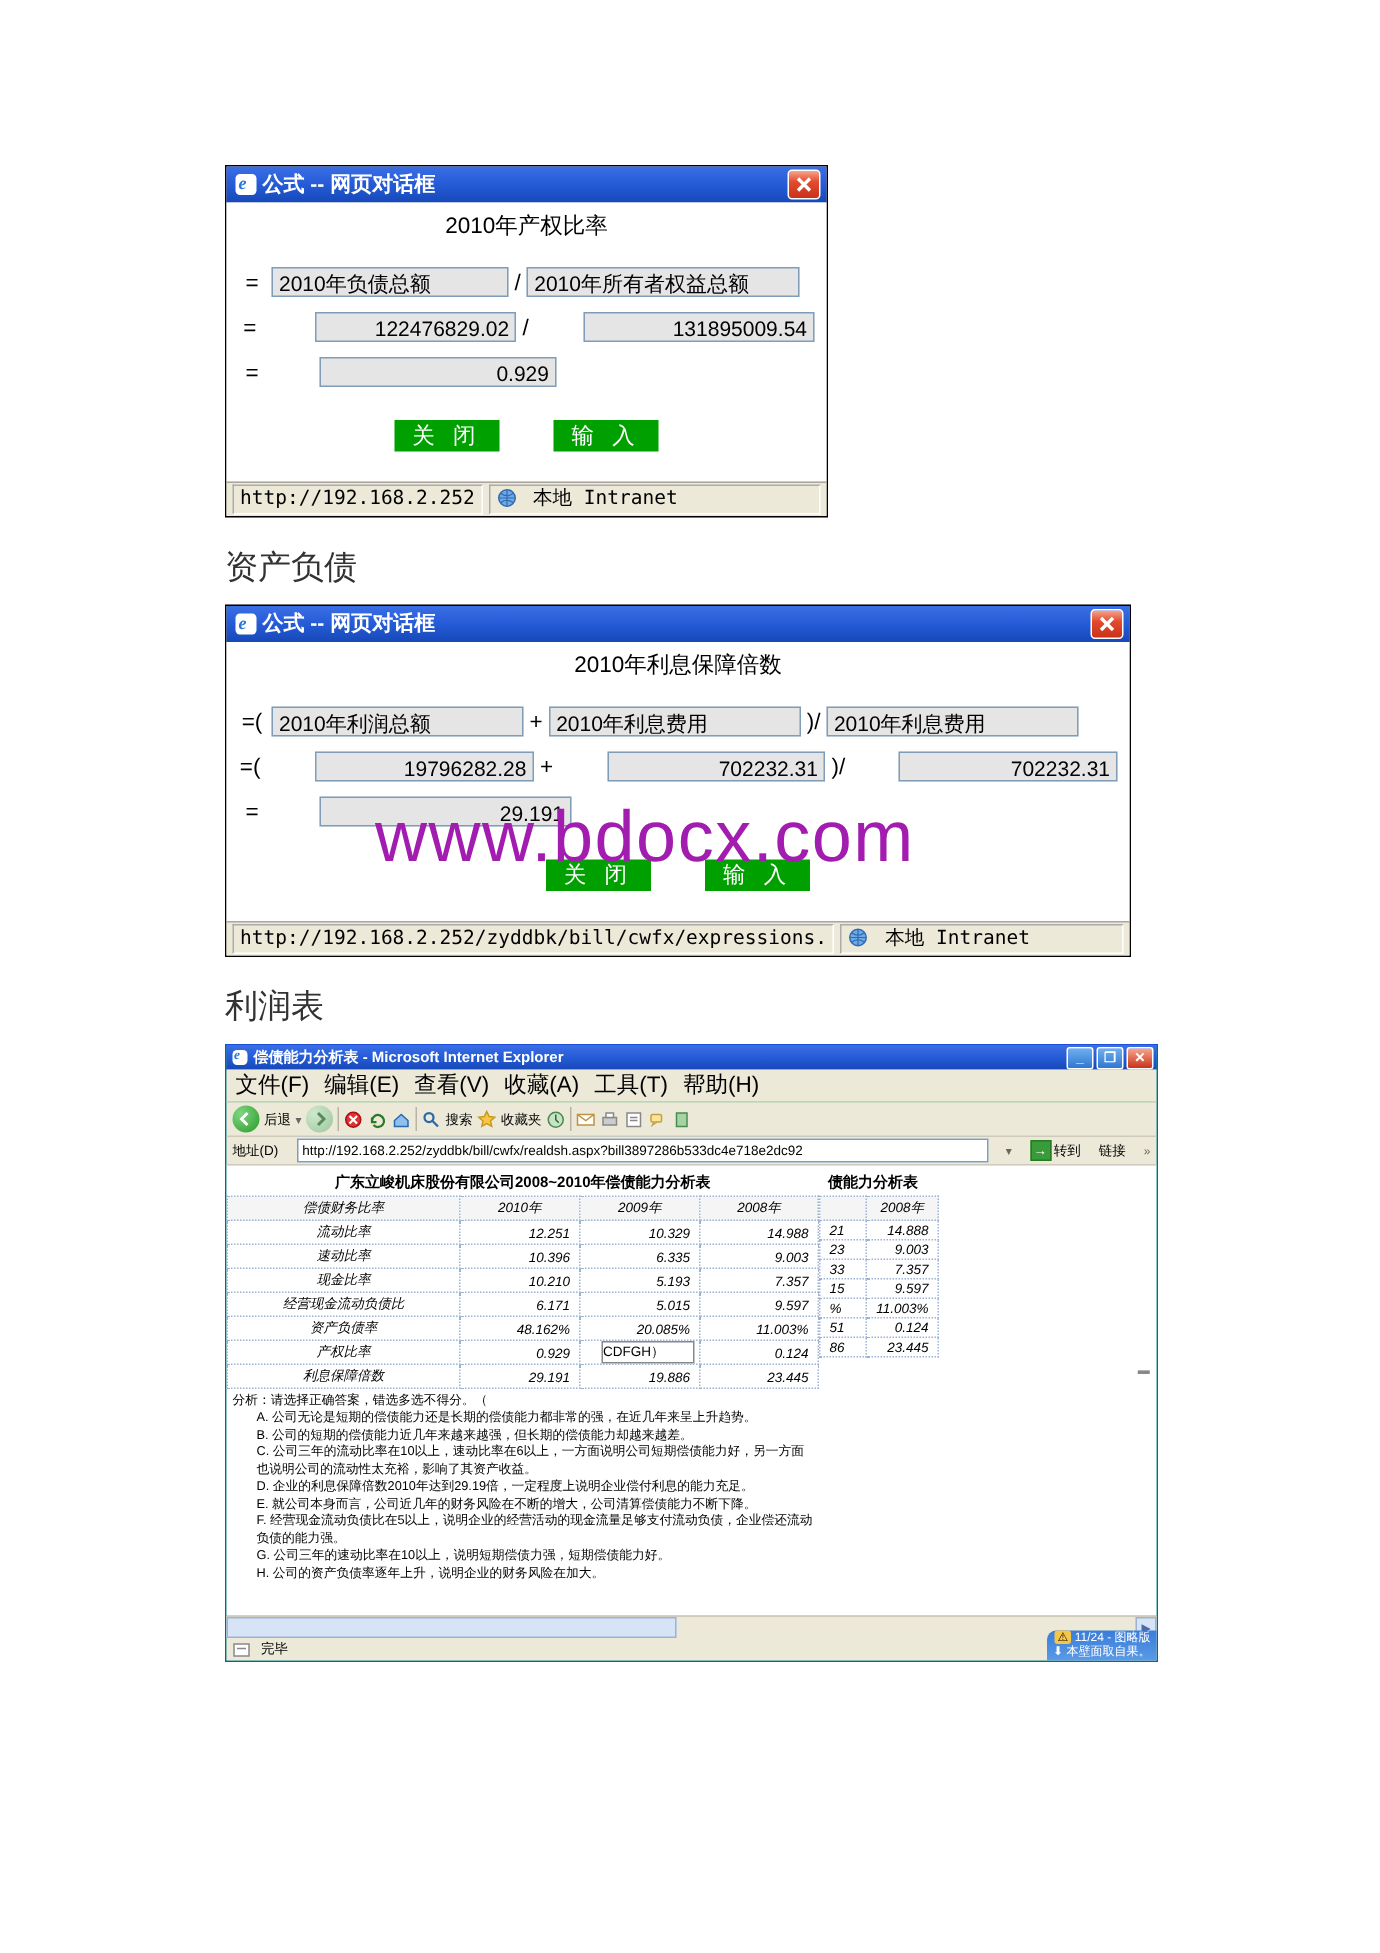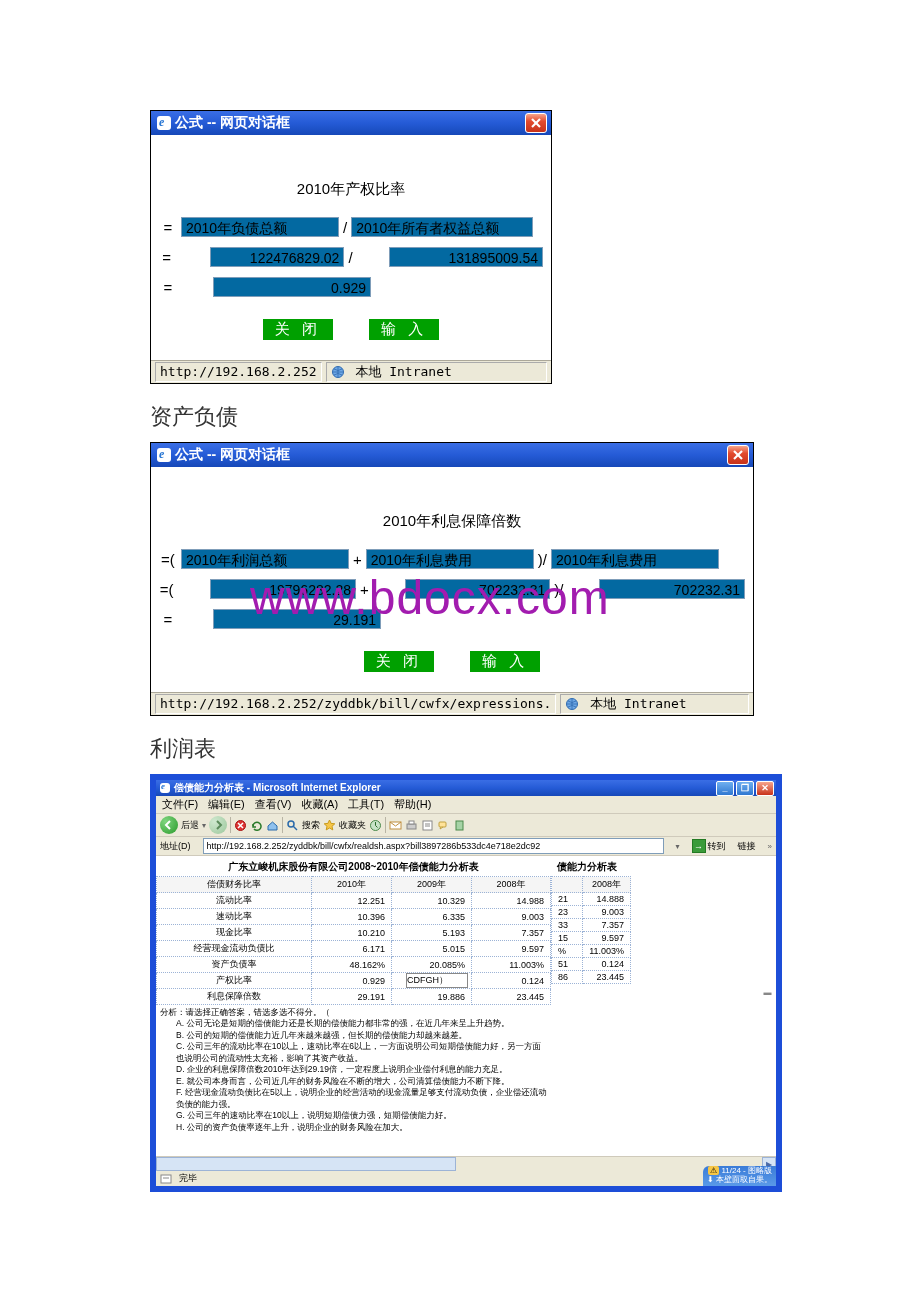--- a/index.html
+++ b/index.html
@@ -59,32 +59,31 @@
   .close-btn svg { width: 10px; height: 10px; stroke: #fff; stroke-width: 2.2; }
   .dlg-body {
     background: #fff;
     padding: 2px 8px 14px 8px;
     font-family: "SimSun", sans-serif;
     font-size: 15px;
   }
   .dlg-heading {
     text-align: center;
     padding: 4px 0 8px 0;
-    margin-top: 39px;
   }
   .formula-row {
     display: flex;
     align-items: center;
     margin: 10px 0;
     gap: 4px;
   }
   .eq { width: 18px; text-align: center; white-space: nowrap; }
   .field {
     border: 1px solid #7f9db9;
-    background: #0369a1;
+    background: #e5e5e5;
     height: 20px;
     line-height: 20px;
     padding: 0 4px;
     font-size: 14px;
     box-sizing: border-box;
   }
   .field.left-align { text-align: left; }
   .field.right-align { text-align: right; margin-left: 32px; }
   .btn-row {
     display: flex;
@@ -140,21 +139,21 @@
     color: #a21caf;
     font-family: Arial, sans-serif;
     letter-spacing: 1px;
     pointer-events: none;
     z-index: 50;
   }
 
   
   .browser {
     width: 620px;
-    border: 6px solid #1d4ed8;
+    border: 1px solid #1d4ed8;
     font-family: "SimSun", sans-serif;
     font-size: 9px;
     position: relative;
     background: #22c55e;
   }
   .browser .titlebar {
     height: 16px;
     font-size: 10px;
     padding: 0 2px 0 4px;
   }
@@ -169,21 +168,21 @@
     font-size: 9px; color: #fff; font-weight: bold;
   }
   .win-min { background: linear-gradient(#6faff0,#2f77d0); }
   .win-max { background: linear-gradient(#6faff0,#2f77d0); }
   .win-close { background: linear-gradient(#f7a58c,#c8321a); }
 
   .menubar {
     display: flex;
     gap: 10px;
     padding: 1px 6px;
-    font-size: 11px;
+    font-size: 15px;
     background: #ece9d8;
     border-bottom: 1px solid #cfcabb;
   }
   .toolbar {
     display: flex;
     align-items: center;
     gap: 3px;
     padding: 2px 4px;
     background: #ece9d8;
     border-bottom: 1px solid #cfcabb;
@@ -240,20 +239,21 @@
   table.data {
     border-collapse: collapse;
     width: 100%;
     font-size: 9px;
   }
   table.data th, table.data td {
     border: 1px dotted #9cb3d6;
     padding: 1px 6px;
     text-align: right;
     white-space: nowrap;
+    font-style: italic;
   }
   table.data th {
     background: #f5f5f5;
     font-weight: normal;
     text-align: center;
   }
   table.data td.label { text-align: center; }
   .analysis-block {
     font-size: 8.5px;
     padding: 2px 4px;

